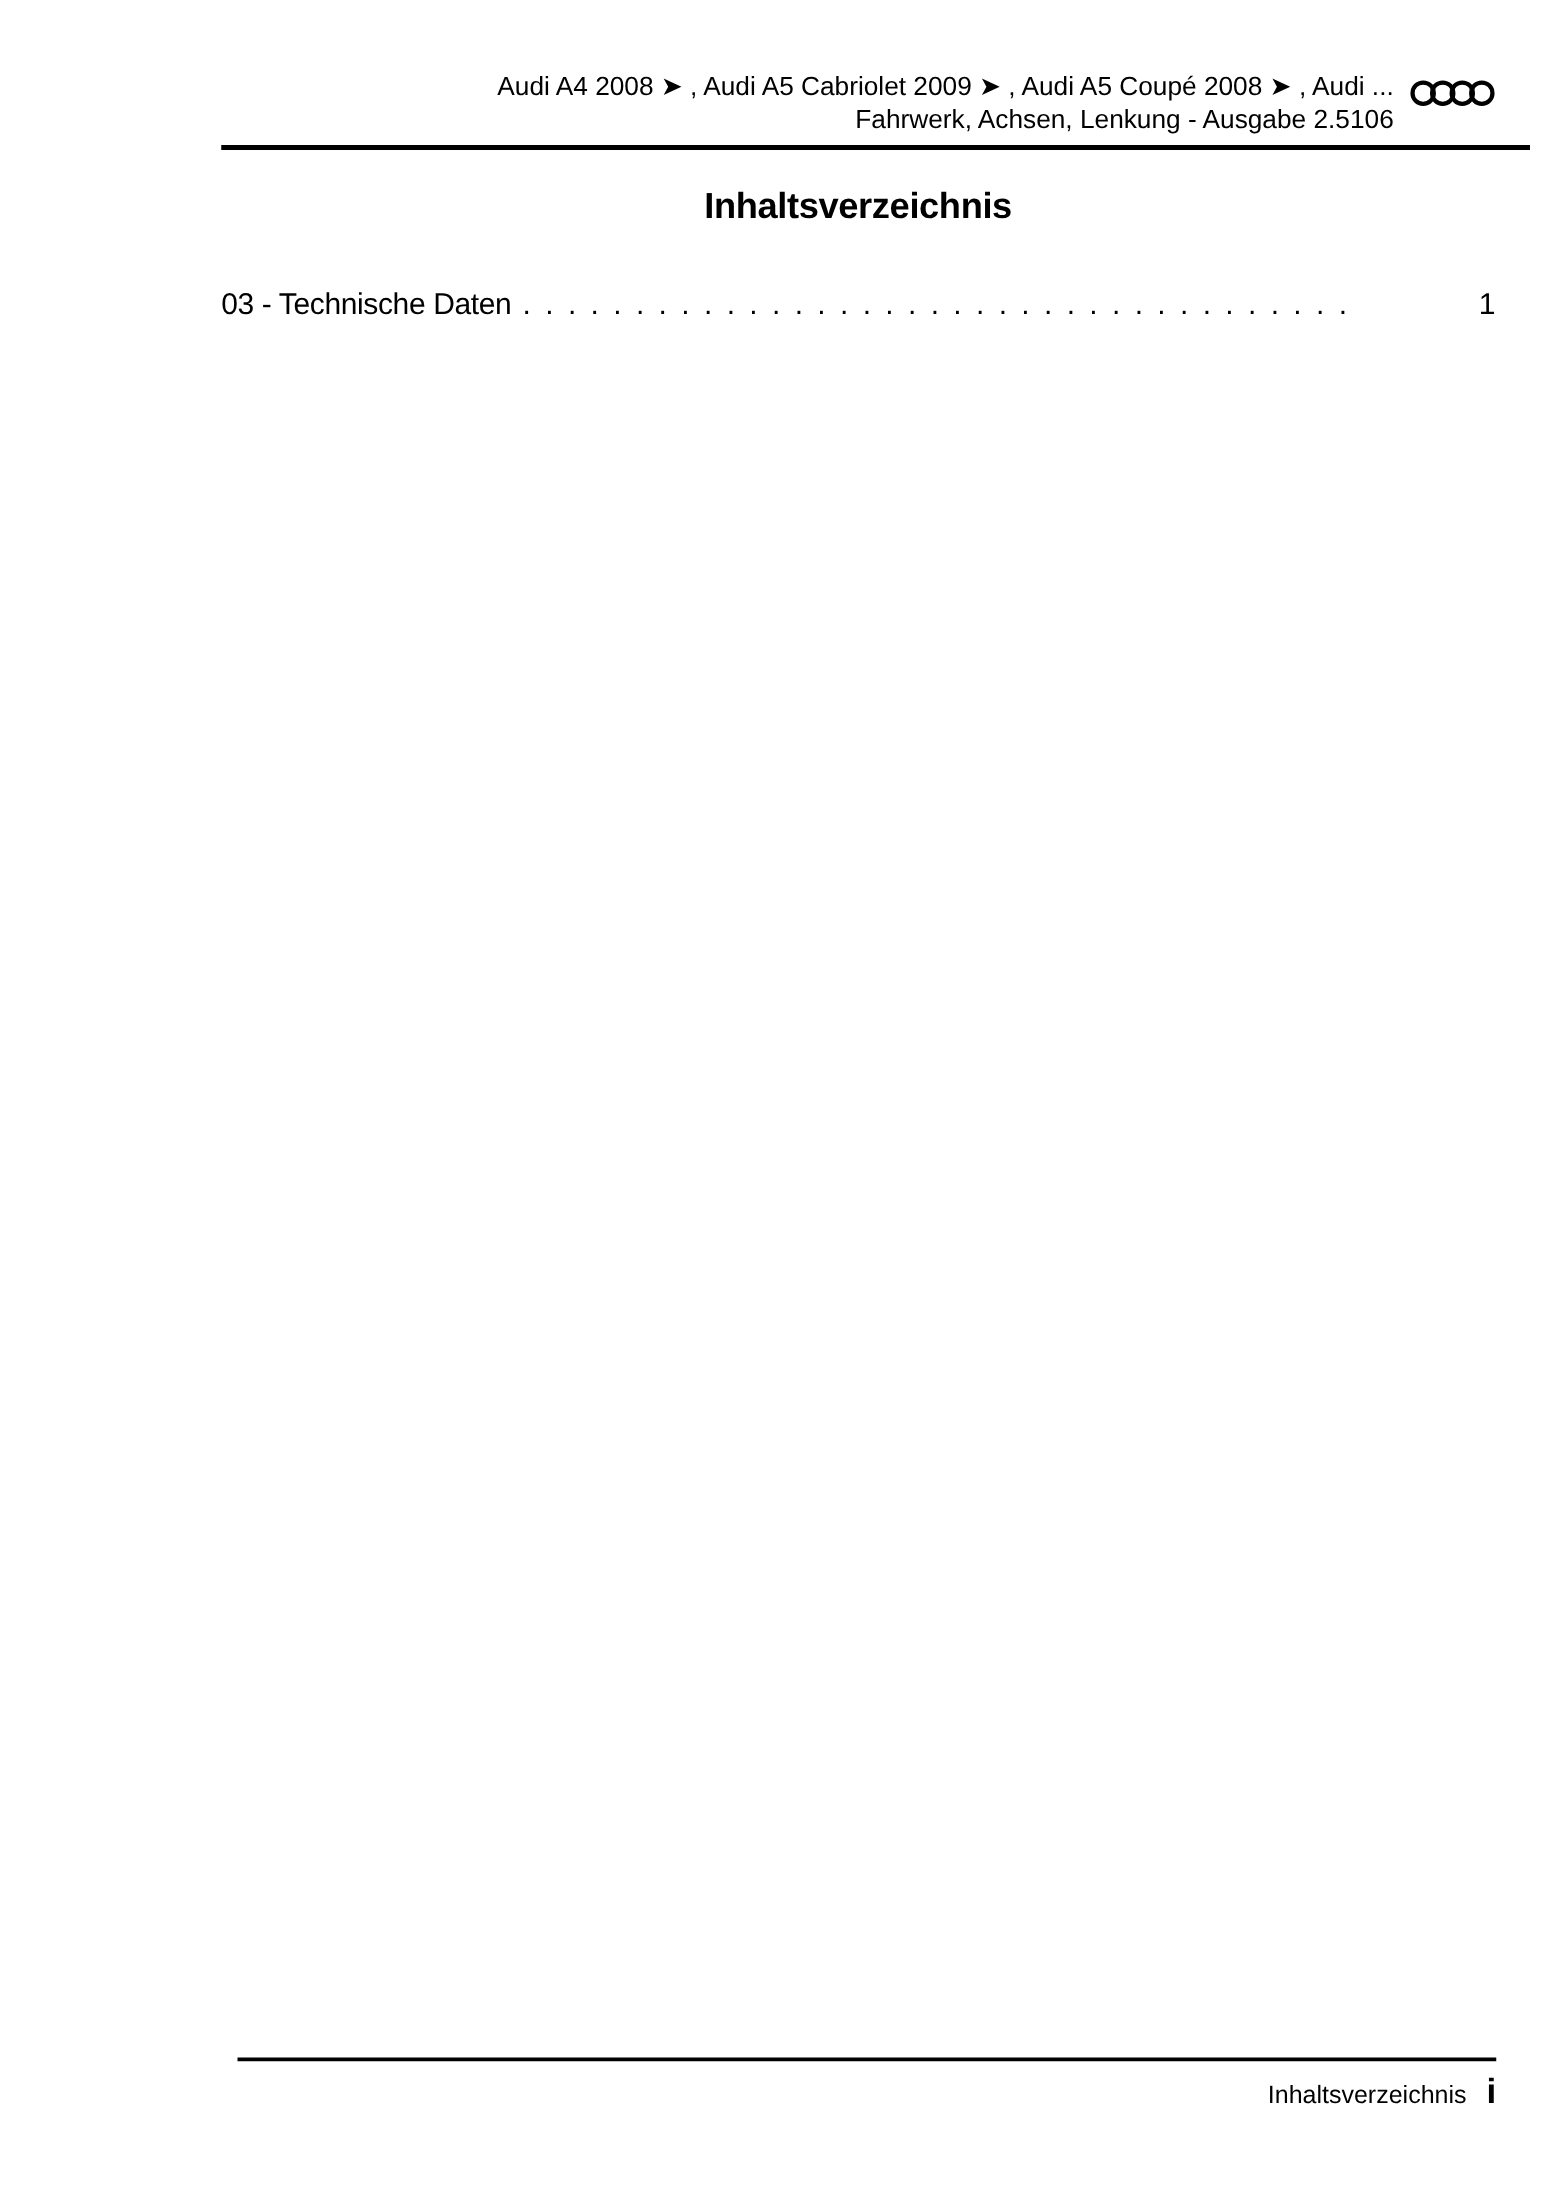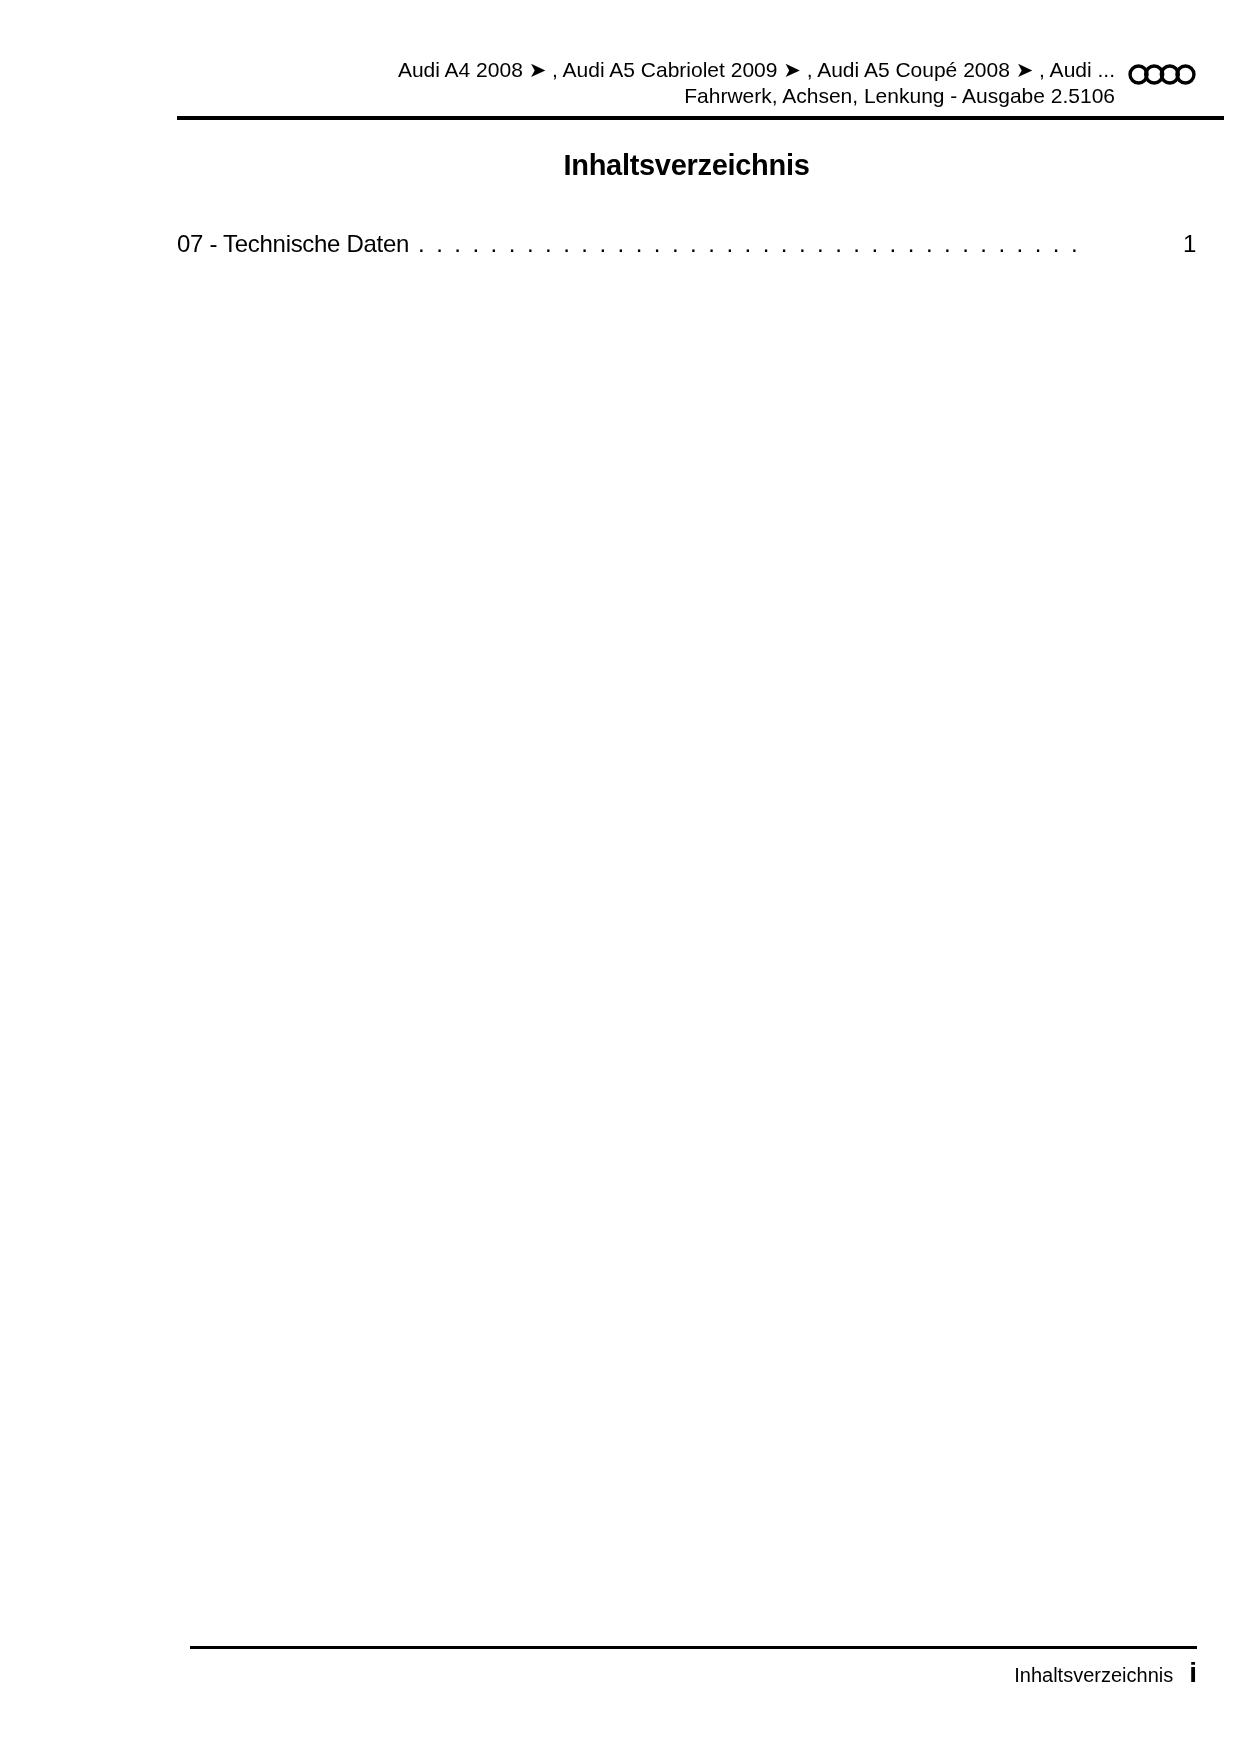--- a/index.html
+++ b/index.html
@@ -132,21 +132,21 @@
       </svg>
     </div>
   </div>
 
   <div class="rule-top"></div>
 
   <div class="page-title">Inhaltsverzeichnis</div>
 
   <div class="toc">
       <div class="row chapter">
-        <span class="label">07 - Technische Daten</span>
+        <span class="label">03 - Technische Daten</span>
         <span class="leader"></span>
         <span class="page">1</span>
       </div>
     </div>
 
   <div class="rule-bottom"></div>
 
   <div class="footer">
     <span>Inhaltsverzeichnis</span>
     <span class="pagenum">i</span>

